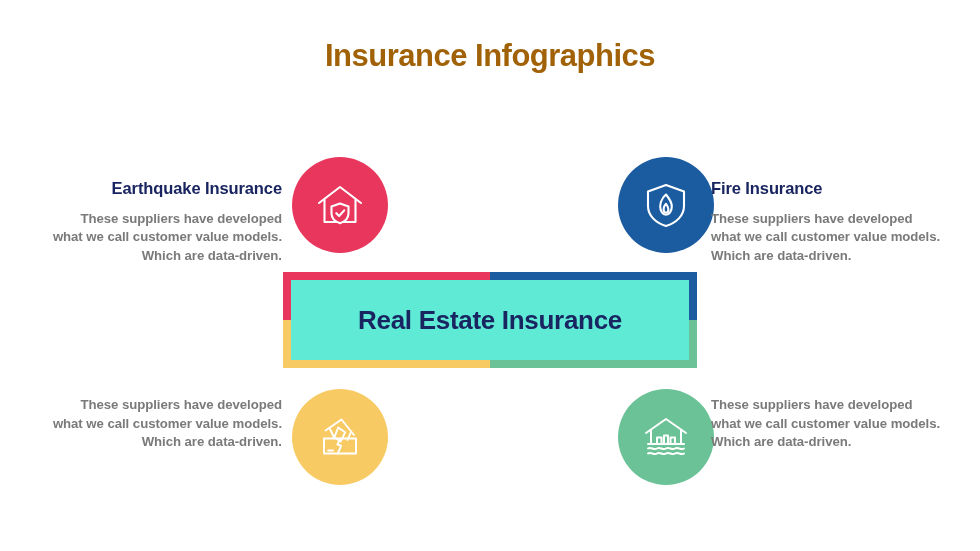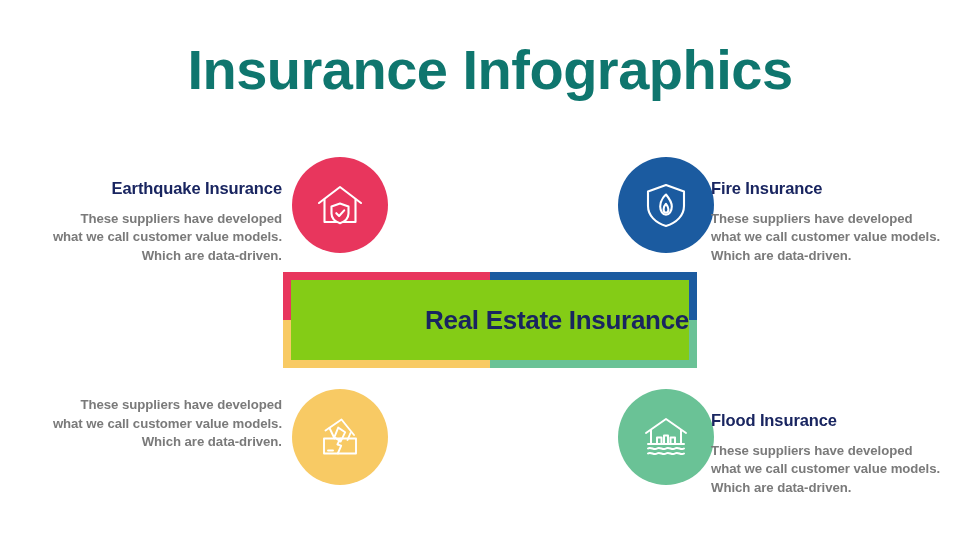--- a/index.html
+++ b/index.html
@@ -24,24 +24,24 @@
     background: #ffffff;
   }
 
   
   .page-title {
     position: absolute;
     top: 38px;
     left: 0;
     width: 980px;
     text-align: center;
-    font-size: 56px;
+    font-size: 31px;
     font-weight: bold;
     letter-spacing: -0.5px;
-    color: #0f766e;
+    color: #a16207;
     line-height: 1.15;
   }
 
   
   .icon-circle {
     position: absolute;
     width: 96px;
     height: 96px;
     border-radius: 50%;
     display: flex;
@@ -103,24 +103,24 @@
   .q-tr { left: 50%;  top: 0;    background: #1B5BA0; }
   .q-bl { left: 0;    top: 50%;  background: #F8CA64; }
   .q-br { left: 50%;  top: 50%;  background: #6AC296; }
 
   .banner-inner {
     position: absolute;
     left: 8px;
     top: 8px;
     right: 8px;
     bottom: 8px;
-    background: #84cc16;
+    background: #5eead4;
     display: flex;
     align-items: center;
-    justify-content: flex-end;
+    justify-content: center;
   }
   .banner-label {
     font-size: 26px;
     font-weight: bold;
     color: #192560;
     letter-spacing: -0.3px;
     line-height: 1.1;
   }
 </style>
 </head>
@@ -227,17 +227,16 @@
 
         <path d="M8 37.5 C11 35.2 14 39.8 17 37.5 C20 35.2 23 39.8 26 37.5
                  C29 35.2 32 39.8 35 37.5 C38 35.2 41 39.8 44 37.5"></path>
         <path d="M8 42.5 C11 40.2 14 44.8 17 42.5 C20 40.2 23 44.8 26 42.5
                  C29 40.2 32 44.8 35 42.5 C38 40.2 41 44.8 44 42.5"></path>
       </svg>
     </span>
   </div>
 
   <div class="text-block align-left" id="block-flood">
-    <div class="block-title">Flood Insurance</div>
     <div class="block-desc">These suppliers have developed what we call customer value models. Which are data-driven.</div>
   </div>
 
 </div>
 
 </body></html>

